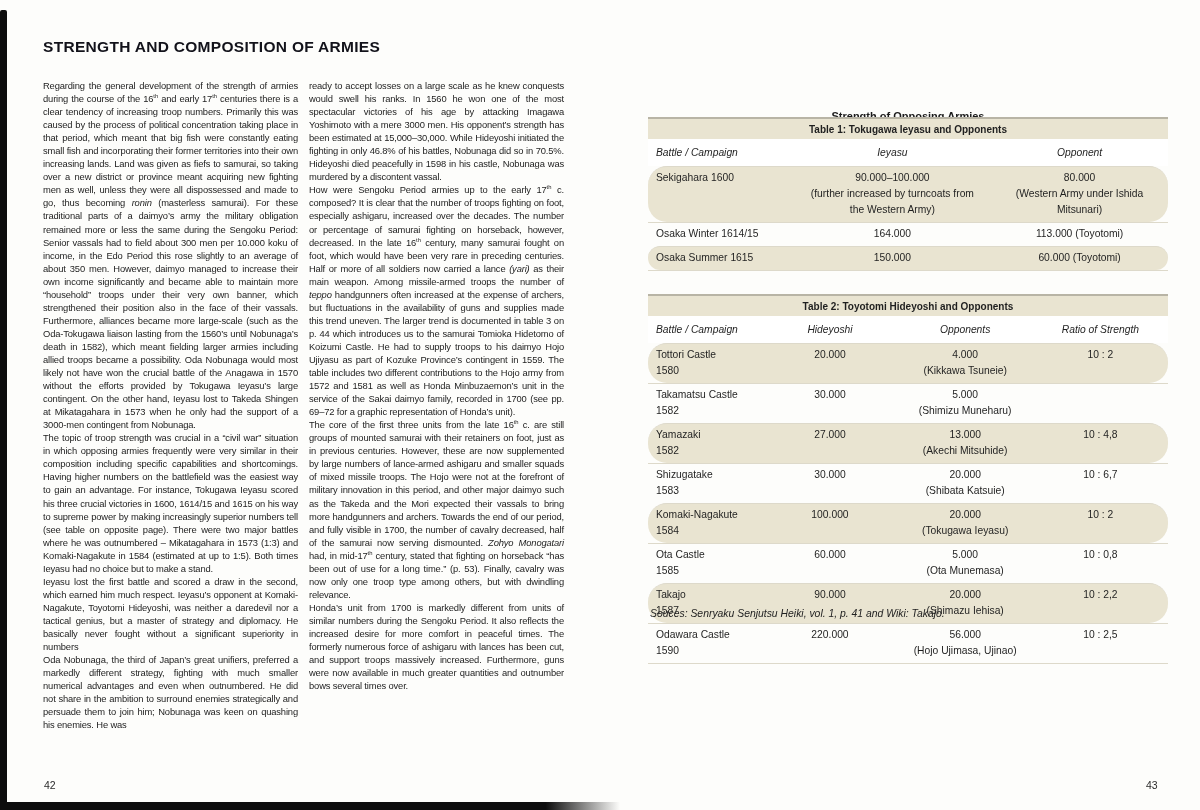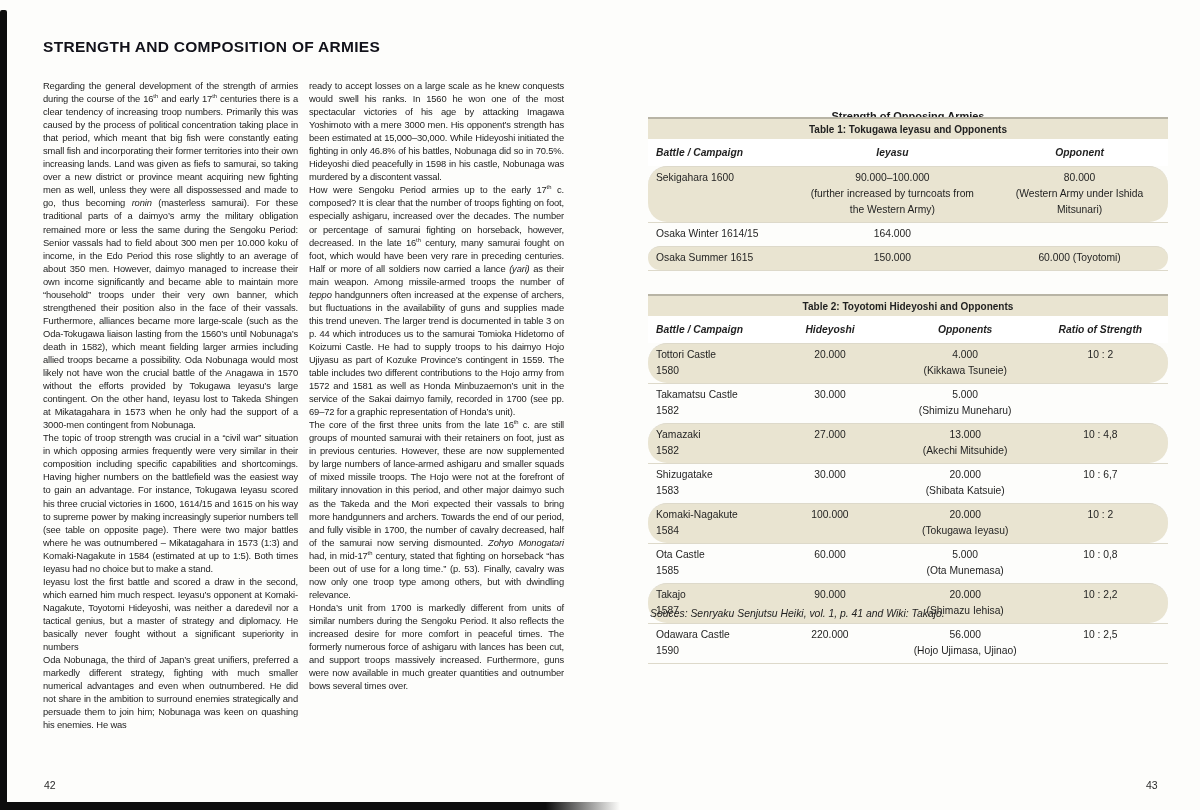--- a/index.html
+++ b/index.html
@@ -43,21 +43,20 @@
   #table1 { top:117px; }
   #table2 { top:294px; }
   .tcaption {
     background:#e9e4d1; border-top:2px solid #b8b4a5;
     text-align:center; font-weight:700; font-size:10px;
     padding:5px 0 4px 0;
   }
   .thead-row {
     display:grid; background:#ffffff; font-style:italic;
     padding:5px 0 4px 0;
-    font-weight:bold;
   }
   .trow { display:grid; border-top:1px solid #ddd9ca; }
   .trow.beige { background:#e9e4d1;border-radius:19px; }
   .t1 { grid-template-columns:28% 38% 34%; }
   .t2 { grid-template-columns:22% 26% 26% 26%; }
   .cell { padding:3px 4px 4px 4px; }
   .cell.left { text-align:left; padding-left:8px; }
   .cell.center { text-align:center; }
   .cell div { line-height:16px; }
   .tbottom { border-top:1px solid #ddd9ca; }
@@ -114,20 +113,23 @@
               <div>Mitsunari)</div>
             </div>
           </div>
           <div class="trow t1">
             <div class="cell left">
               <div>Osaka Winter 1614/15</div>
             </div>
             <div class="cell center">
               <div>164.000</div>
             </div>
+            <div class="cell center">
+              <div>113.000 (Toyotomi)</div>
+            </div>
           </div>
           <div class="trow t1 beige">
             <div class="cell left">
               <div>Osaka Summer 1615</div>
             </div>
             <div class="cell center">
               <div>150.000</div>
             </div>
             <div class="cell center">
               <div>60.000 (Toyotomi)</div>

